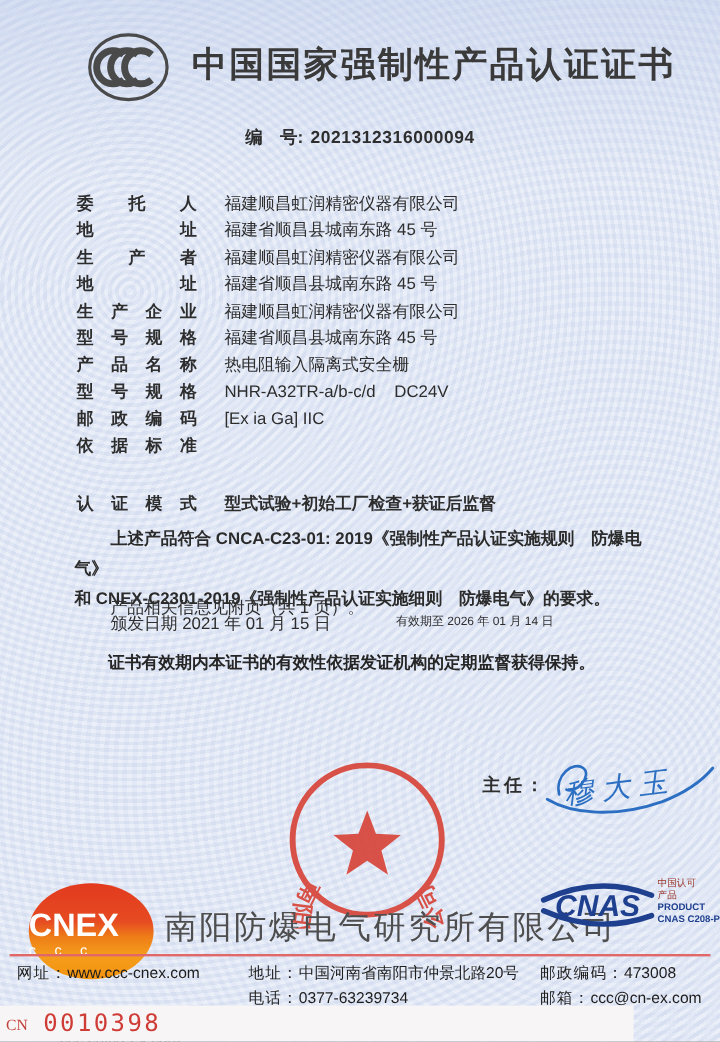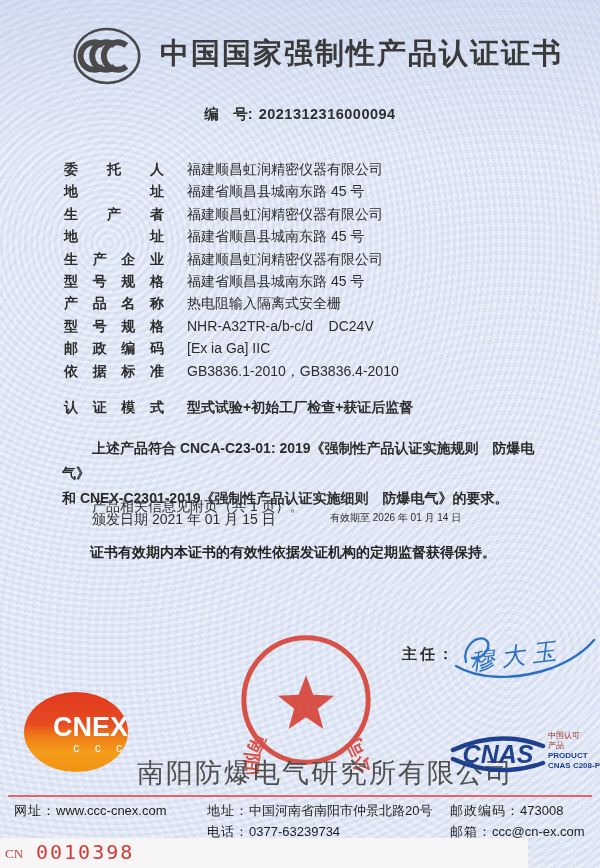--- a/index.html
+++ b/index.html
@@ -16,39 +16,39 @@
   
   .ccc-logo{left:70px;top:22px;width:74px;height:68px;}
   .title{left:160px;top:34px;font-size:29px;font-weight:bold;color:#3a3a3a;letter-spacing:2px;white-space:nowrap;}
   .cert-no{left:0;top:105px;width:100%;text-align:center;font-size:14.5px;font-weight:bold;color:#2e2e2e;}
   .cert-no .num{margin-left:6px;letter-spacing:.5px;text-align:right;}
   
   .fields{left:64px;top:158px;width:480px;}
   .frow{display:flex;height:22.4px;line-height:22.4px;font-size:14px;color:#2d2d2d;gap:15px;}
   .flabel{width:100px;font-weight:bold;text-align:justify;text-align-last:justify;flex:0 0 100px;margin-right:8px;}
   .fvalue{white-space:pre;}
-  .mode-row{margin-top:14px;}
+  .mode-row{margin-top:26px;}
   .mode-row .fvalue{font-weight:bold;}
   
   .statement{left:62px;top:436px;width:482px;font-size:14px;font-weight:bold;color:#2b2b2b;line-height:25px;}
   .statement .l1{text-indent:30px;}
   .att-note{left:92px;top:481px;font-size:14px;color:#2d2d2d;margin-top:17px;}
   .date-issue{left:92px;top:511px;font-size:14px;color:#2d2d2d;}
   .date-valid{left:330px;top:511px;font-size:10px;color:#2d2d2d;}
   .validity{left:90px;top:544px;font-size:14px;font-weight:bold;color:#252525;}
   
   .stamp{left:232px;top:626px;width:148px;height:148px;opacity:.92;}
   .director{left:402px;top:645px;font-size:15px;font-weight:bold;color:#2d2d2d;letter-spacing:3px;}
   .sig-wrap{left:452px;top:628px;width:146px;height:62px;}
   .sig-swoosh{position:absolute;left:0;top:0;width:146px;height:62px;}
   .sig-name{position:absolute;left:18px;top:12px;font-size:24px;color:#2c6fc2;font-style:italic;letter-spacing:7px;transform:rotate(-7deg);white-space:nowrap;}
   
-  .cnex{left:24px;top:692px;width:104px;height:80px;border-radius:50%;
+  .cnex{left:24px;top:736px;width:104px;height:80px;border-radius:50%;
     background:linear-gradient(180deg,#e23a1e 0%,#e64b22 40%,#ee7d17 56%,#f59d1c 75%,#f2930f 100%);
-    text-align:right;color:#fff;}
+    text-align:left;color:#fff;}
   .cnex .big{display:block;margin-top:22px;font-size:27px;font-weight:bold;letter-spacing:0px;line-height:26px;}
   .cnex .small{display:block;font-size:12px;letter-spacing:6px;line-height:16px;}
   .issuer-name{left:137px;top:755px;font-size:27px;color:#4e4e4e;letter-spacing:2px;white-space:nowrap;font-weight:500;}
   .cnas{left:450px;top:731px;width:96px;height:46px;}
   .cnas-side{left:548px;top:731px;font-size:8px;line-height:10px;white-space:nowrap;}
   .cnas-side .r{color:#9a3324;}
   .cnas-side .b{color:#1f3f8f;font-weight:bold;}
   
   .red-line{left:8px;top:795px;width:584px;height:2px;background:#e06868;}
   .footer{top:800px;font-size:13px;color:#1d1d1d;line-height:21px;}
@@ -111,21 +111,20 @@
     <div class="frow">
         <span class="flabel">型号规格</span>
         <span class="fvalue">NHR-A32TR-a/b-c/d    DC24V</span>
       </div>
     <div class="frow">
         <span class="flabel">邮政编码</span>
         <span class="fvalue">[Ex ia Ga] IIC</span>
       </div>
     <div class="frow">
         <span class="flabel">依据标准</span>
-        <span class="fvalue">GB3836.1-2010，GB3836.4-2010</span>
       </div>
     <div class="frow mode-row">
         <span class="flabel">认证模式</span>
         <span class="fvalue">型式试验+初始工厂检查+获证后监督</span>
       </div>
   </div>
 
   <div class="abs statement">
     <div class="l1">上述产品符合 CNCA-C23-01: 2019《强制性产品认证实施规则　防爆电气》</div>
     <div class="l2">和 CNEX-C2301-2019《强制性产品认证实施细则　防爆电气》的要求。</div>

